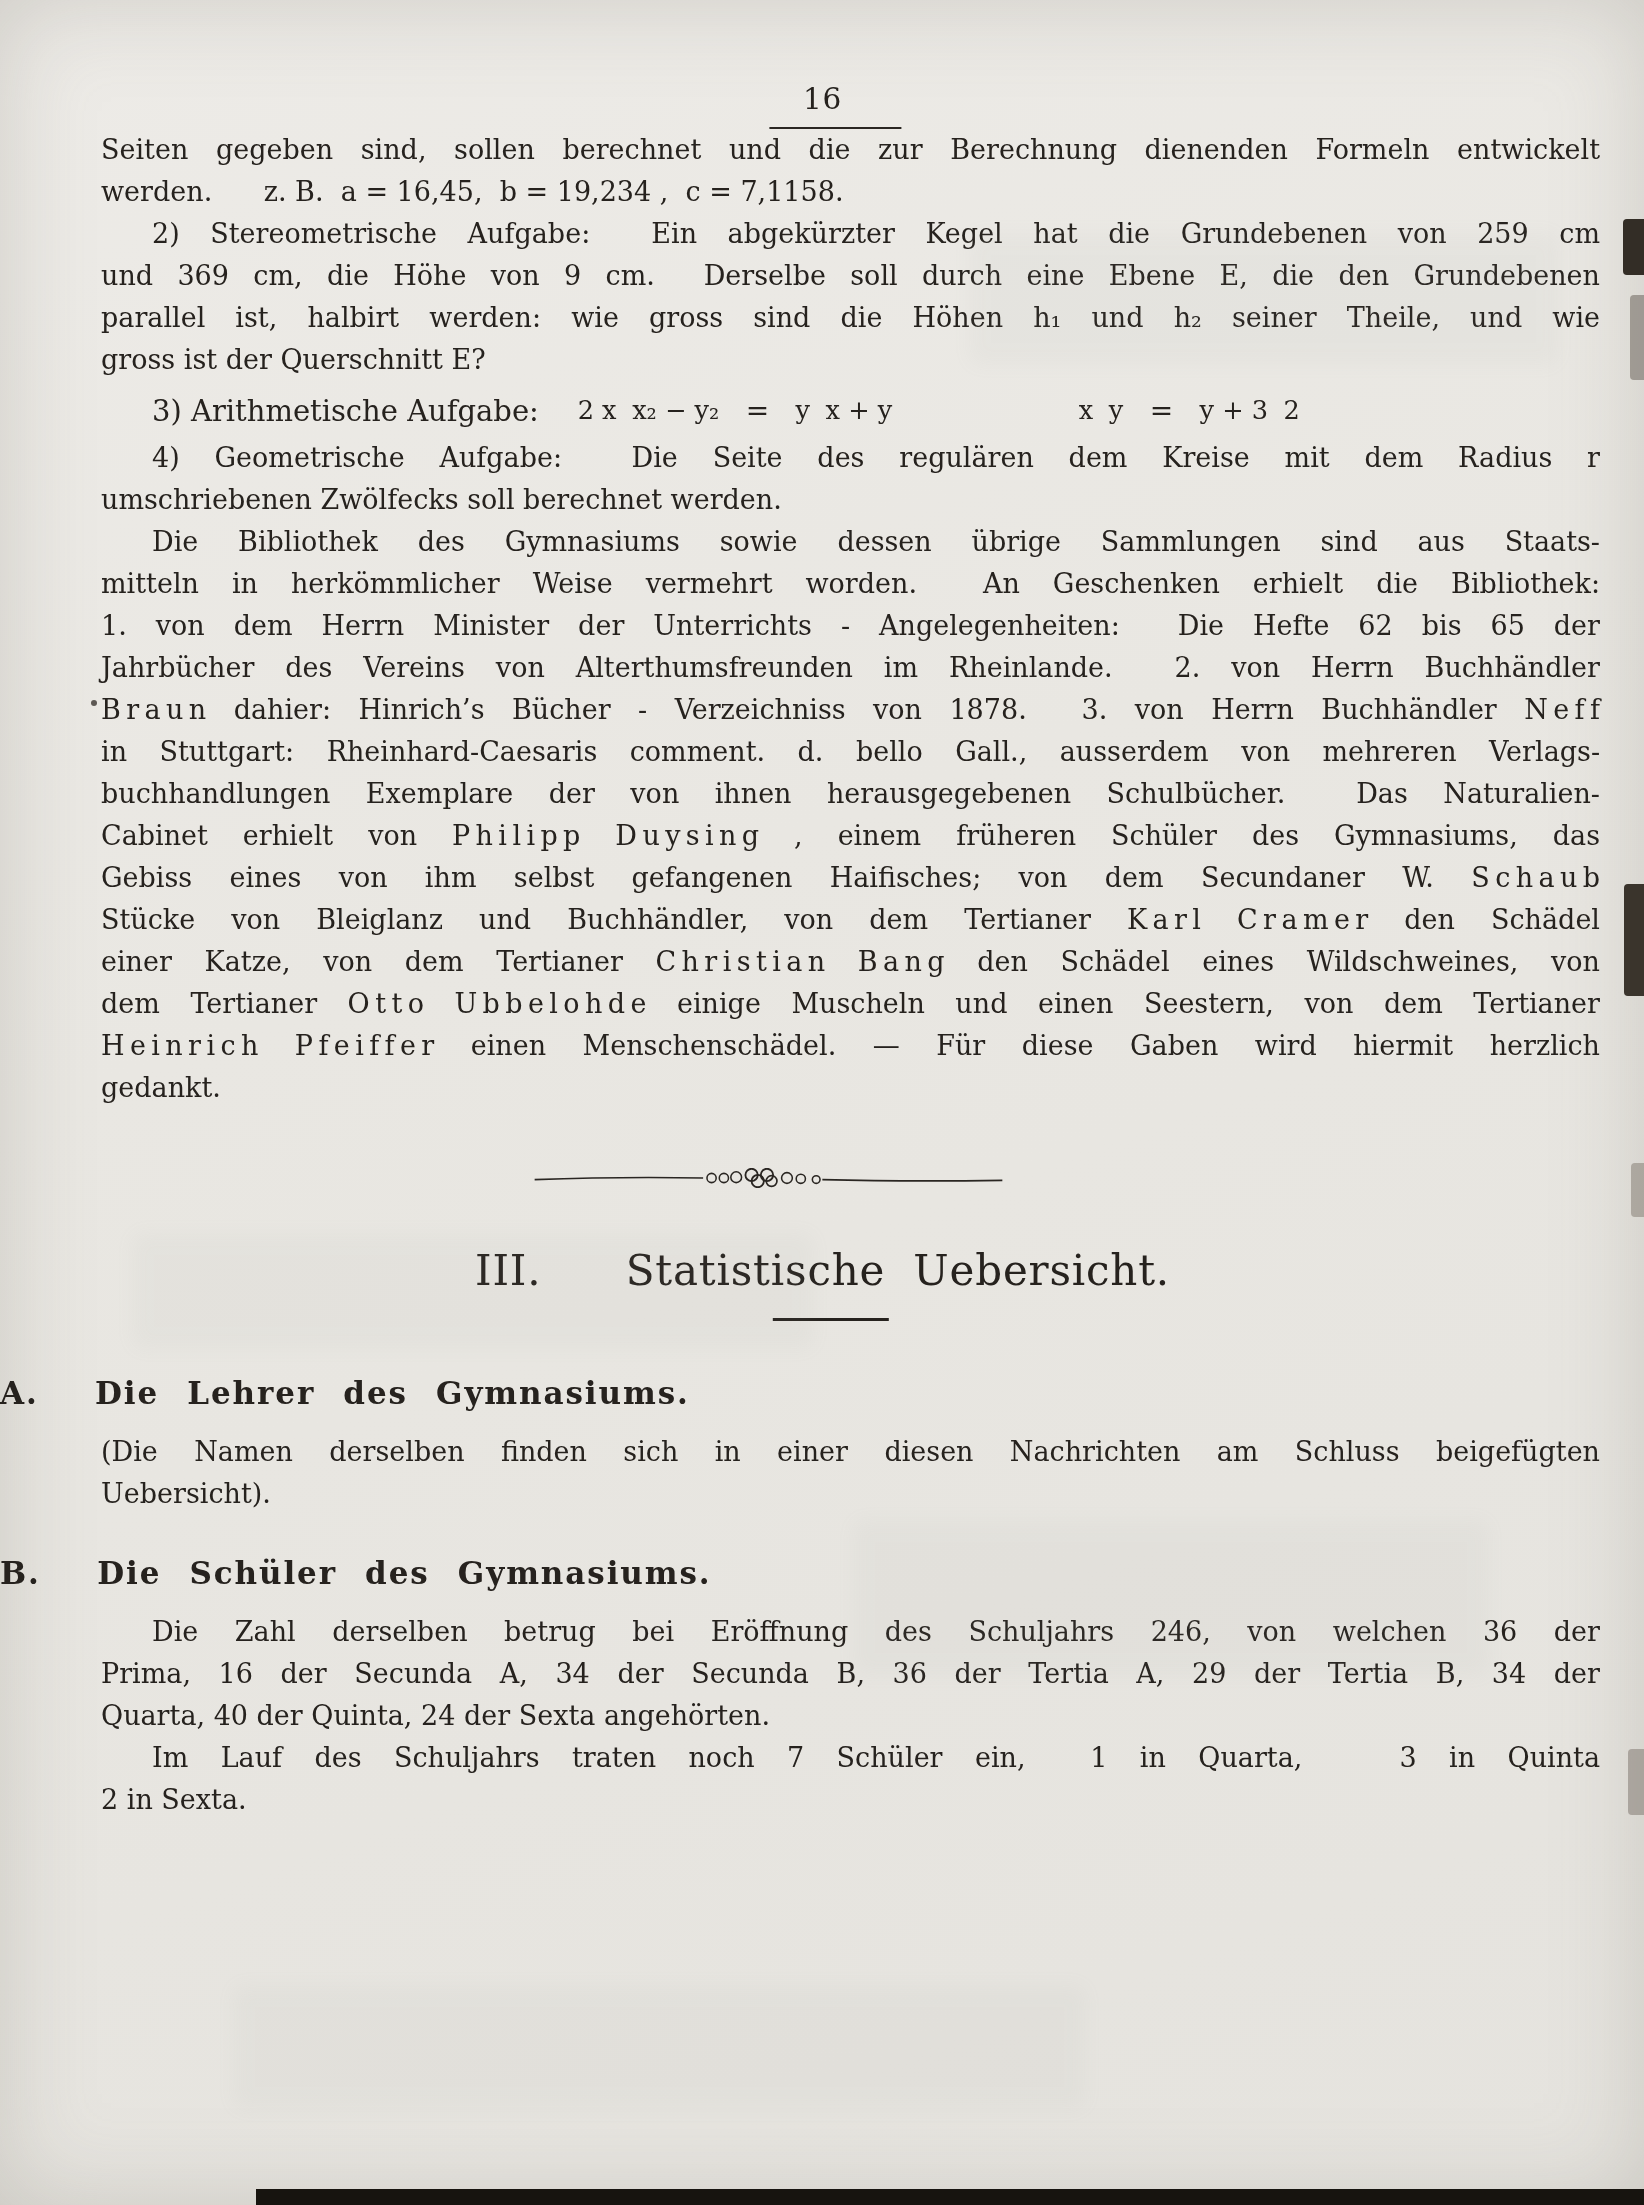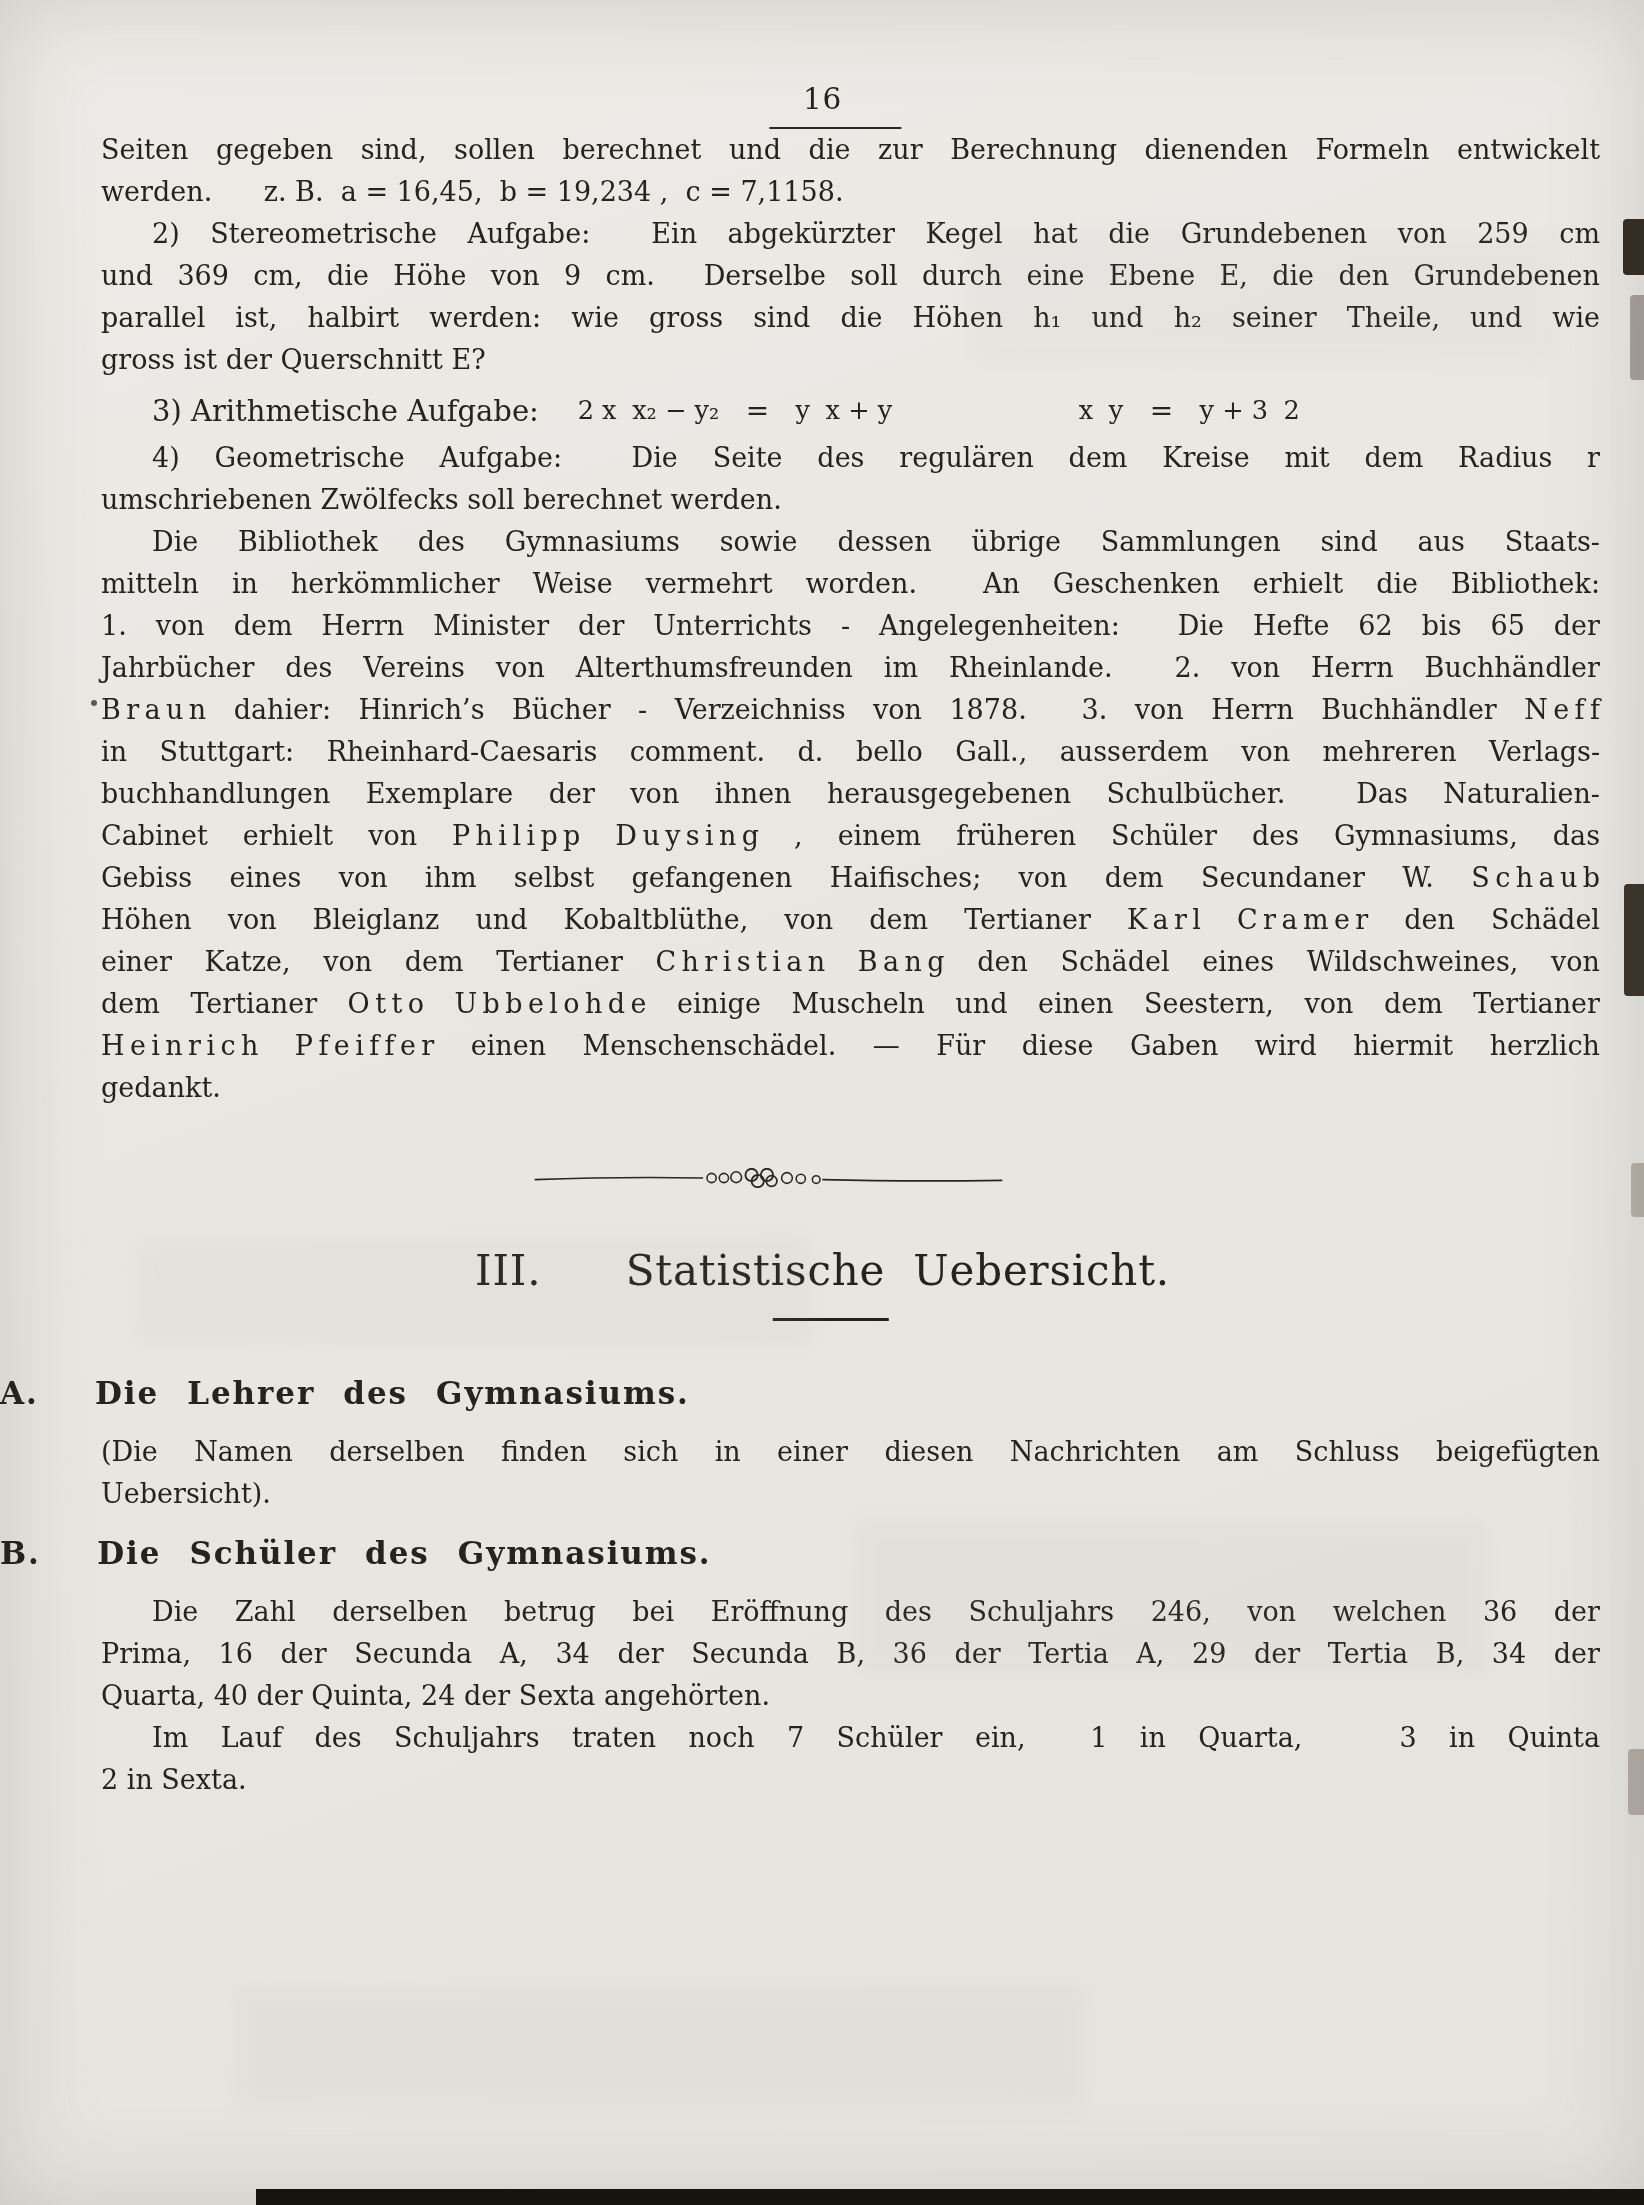--- a/index.html
+++ b/index.html
@@ -23,21 +23,21 @@
   .f-label{font-size:29px;margin-right:31px;}
   .frac{display:inline-flex;flex-direction:row;font-size:25.6px;line-height:31px;}
   .frac .bar{height:1.9px;background:#26221e;width:100%;margin:1.6px 0;}
   .frac .num,.frac .den{padding:0 7.8px;white-space:nowrap;}
   .eq{font-size:28px;margin:0 18.6px;}
   .fgap{width:171px;}
   .ornament-wrap{margin:59px auto 0;width:481px;transform:translateX(-54px);text-align:center;}
   .main-heading{margin-top:55px;text-align:center;font-size:42px;word-spacing:14px;letter-spacing:0.8px;}
   .heading-rule{width:116px;height:2.7px;background:#26221e;margin:23px auto 0;transform:translateX(7.8px);}
   .sec-title{margin-top:54px;text-align:left;font-weight:bold;font-size:31px;letter-spacing:1.9px;word-spacing:15.5px;}
-  .sec-title.b{margin-top:20px;}
+  .sec-title.b{margin-top:40px;}
   .sec-text{margin-top:20px;}
   .ghost{position:absolute;background:#99a099;opacity:.06;filter:blur(9.3px);border-radius:11px;pointer-events:none;}
   .artifact{position:absolute;pointer-events:none;}
   .bottom-band{left:256px;right:0;bottom:0;height:16.3px;background:#17140f;}
   .edge1{right:0;top:219px;width:22.5px;height:56px;background:#332d26;border-radius:3.9px 0 0 3.9px;}
   .edge2{right:0;top:295px;width:15.5px;height:85px;background:#6b655c;opacity:.55;border-radius:3.9px 0 0 3.9px;}
   .edge3{right:0;top:884px;width:21px;height:112px;background:#3a342c;border-radius:3.9px 0 0 3.9px;}
   .edge4{right:0;top:1163px;width:14px;height:54px;background:#7d766b;opacity:.5;border-radius:3.9px 0 0 3.9px;}
   .edge5{right:0;top:1749px;width:17px;height:66px;background:#6e675d;opacity:.45;border-radius:3.9px 0 0 3.9px;}
   .margin-dot{left:91px;top:700px;width:6.2px;height:6.2px;background:#3a352f;border-radius:50%;opacity:.8;}
@@ -101,21 +101,21 @@
     <div>
       <div class="line j ind">Die Bibliothek des Gymnasiums sowie dessen übrige Sammlungen sind aus Staats-</div>
       <div class="line j">mitteln in herkömmlicher Weise vermehrt worden. &nbsp;An Geschenken erhielt die Bibliothek:</div>
       <div class="line j">1. von dem Herrn Minister der Unterrichts - Angelegenheiten: &nbsp;Die Hefte 62 bis 65 der</div>
       <div class="line j">Jahrbücher des Vereins von Alterthumsfreunden im Rheinlande. &nbsp;2. von Herrn Buchhändler</div>
       <div class="line j">B r a u n dahier: Hinrich’s Bücher - Verzeichniss von 1878. &nbsp;3. von Herrn Buchhändler N e f f</div>
       <div class="line j">in Stuttgart: Rheinhard-Caesaris comment. d. bello Gall., ausserdem von mehreren Verlags-</div>
       <div class="line j">buchhandlungen Exemplare der von ihnen herausgegebenen Schulbücher. &nbsp;Das Naturalien-</div>
       <div class="line j">Cabinet erhielt von P h i l i p p D u y s i n g , einem früheren Schüler des Gymnasiums, das</div>
       <div class="line j">Gebiss eines von ihm selbst gefangenen Haifisches; von dem Secundaner W. S c h a u b</div>
-      <div class="line j">Höhen von Bleiglanz und Kobaltblüthe, von dem Tertianer K a r l C r a m e r den Schädel</div>
+      <div class="line j">Stücke von Bleiglanz und Buchhändler, von dem Tertianer K a r l C r a m e r den Schädel</div>
       <div class="line j">einer Katze, von dem Tertianer C h r i s t i a n B a n g den Schädel eines Wildschweines, von</div>
       <div class="line j">dem Tertianer O t t o U b b e l o h d e einige Muscheln und einen Seestern, von dem Tertianer</div>
       <div class="line j">H e i n r i c h P f e i f f e r einen Menschenschädel. — Für diese Gaben wird hiermit herzlich</div>
       <div class="line">gedankt.</div>
     </div>
 
   </div>
 
   <div class="ornament-wrap">
     <svg width="481" height="20" viewBox="0 0 620 26" xmlns="http://www.w3.org/2000/svg">

